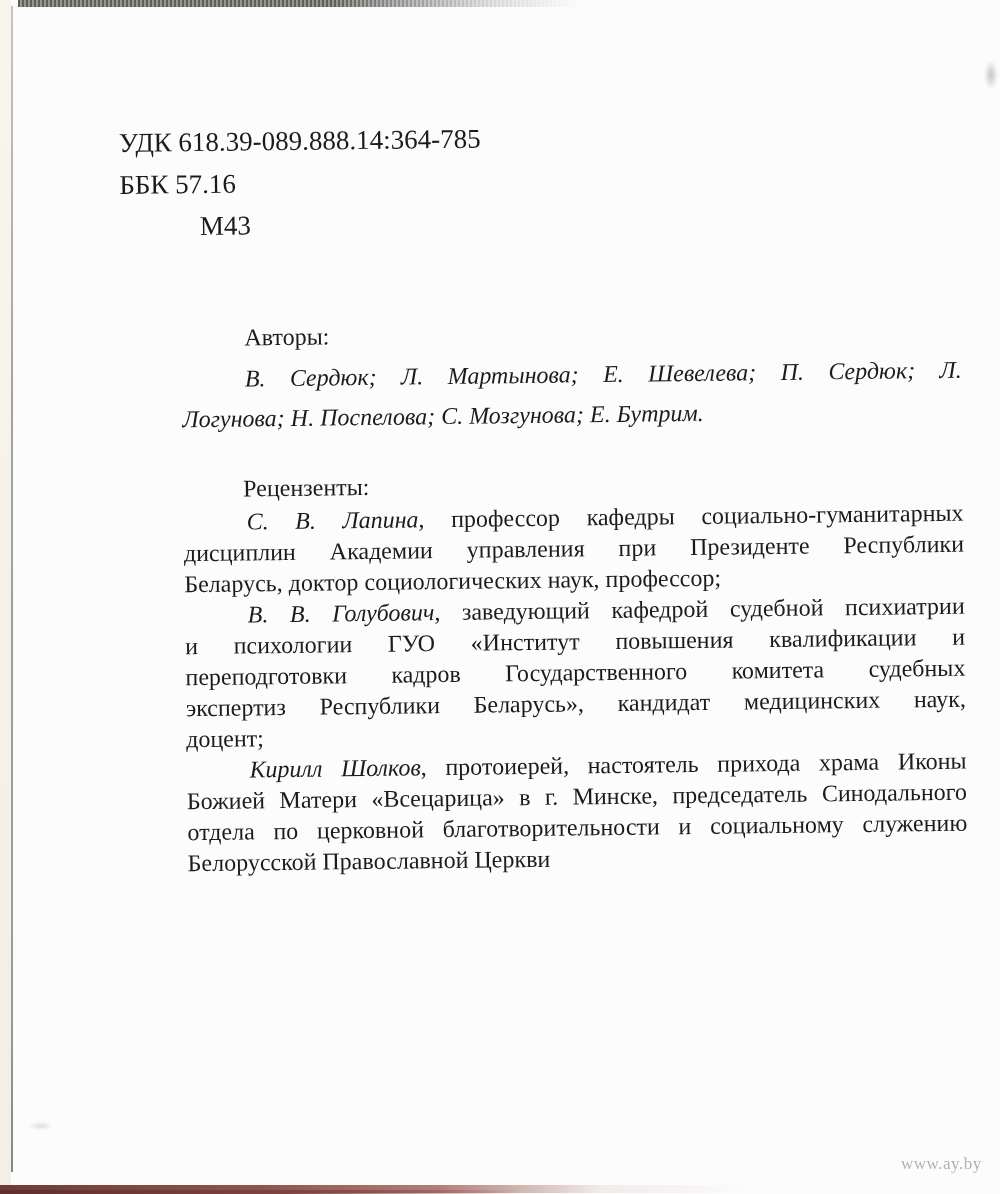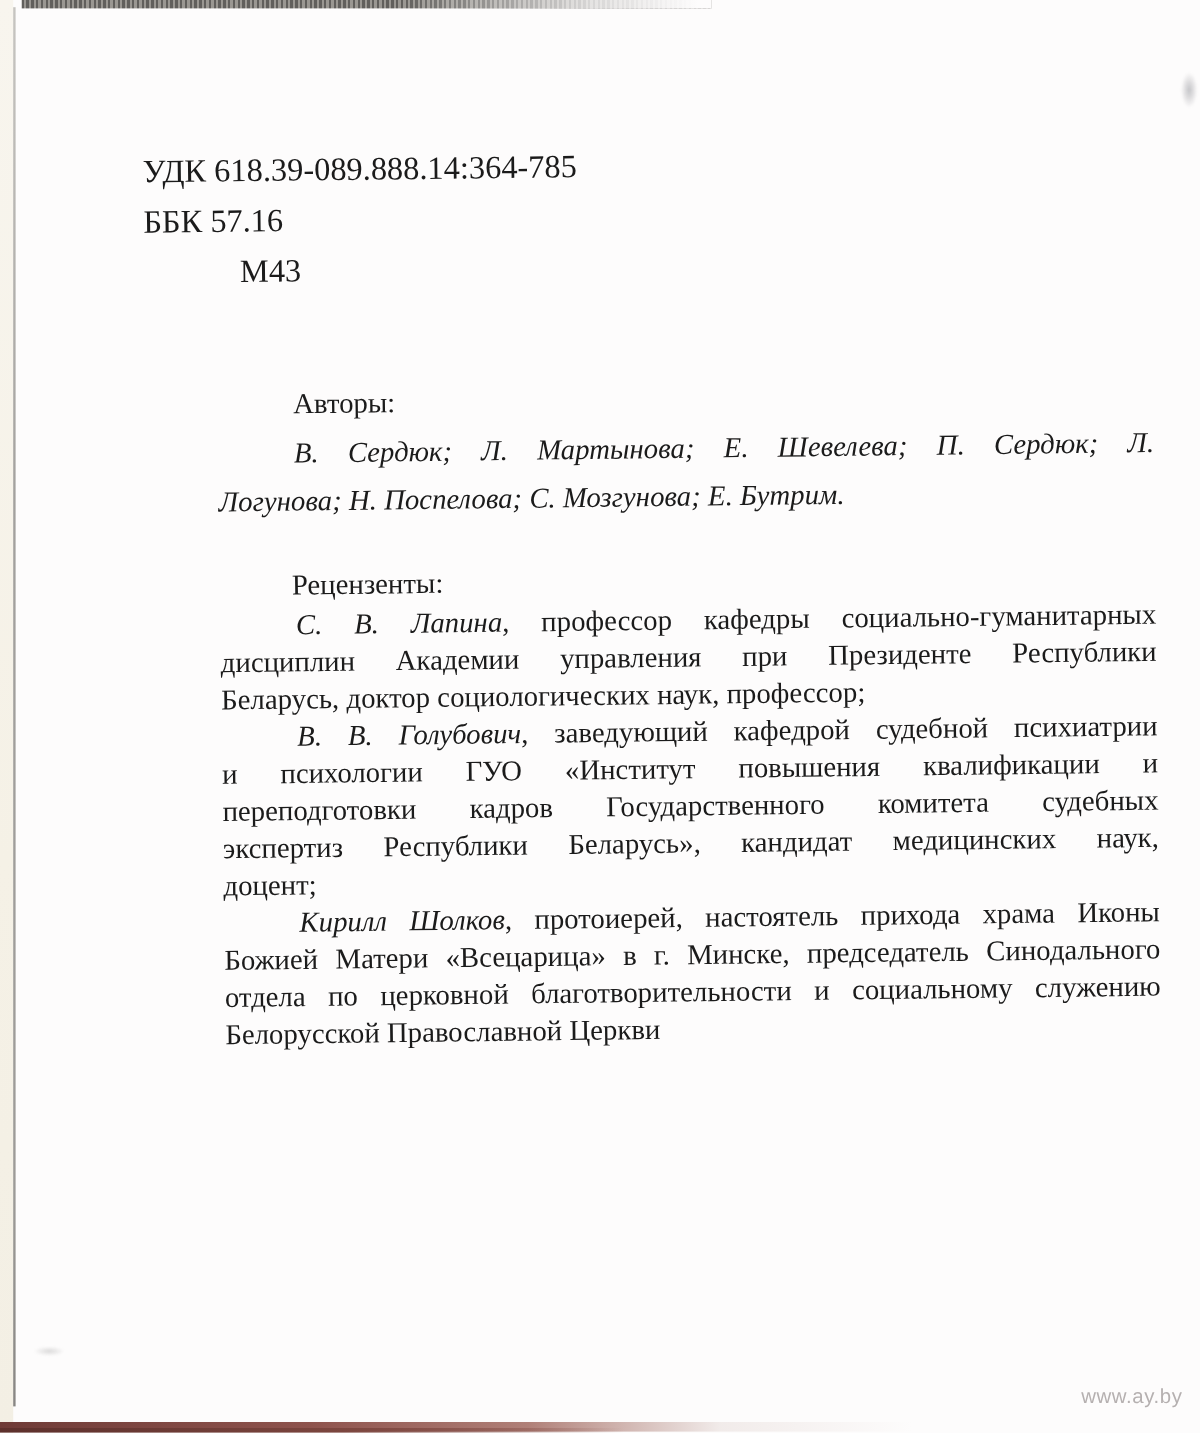--- a/index.html
+++ b/index.html
@@ -76,21 +76,21 @@
   .reviewers-section .line { line-height: 31px; }
 
   .line { font-size: 24px; }
   .just { text-align: justify; text-align-last: justify; }
   .indent { text-indent: 63px; }
   .italic { font-style: italic; }
   .name { font-style: italic; }
 
   .watermark {
     position: absolute; left: 901px; top: 1154px;
-    font-family: Liberation Sans, sans-serif;
+    font-family: Liberation Serif, serif;
     font-size: 17px; color: #b5b0b0; letter-spacing: 0.5px;
   }
 </style>
 </head>
 <body>
 
 <div class="scan-root">
 
   <div class="edge-left-strip"></div>
   <div class="edge-line"></div>

